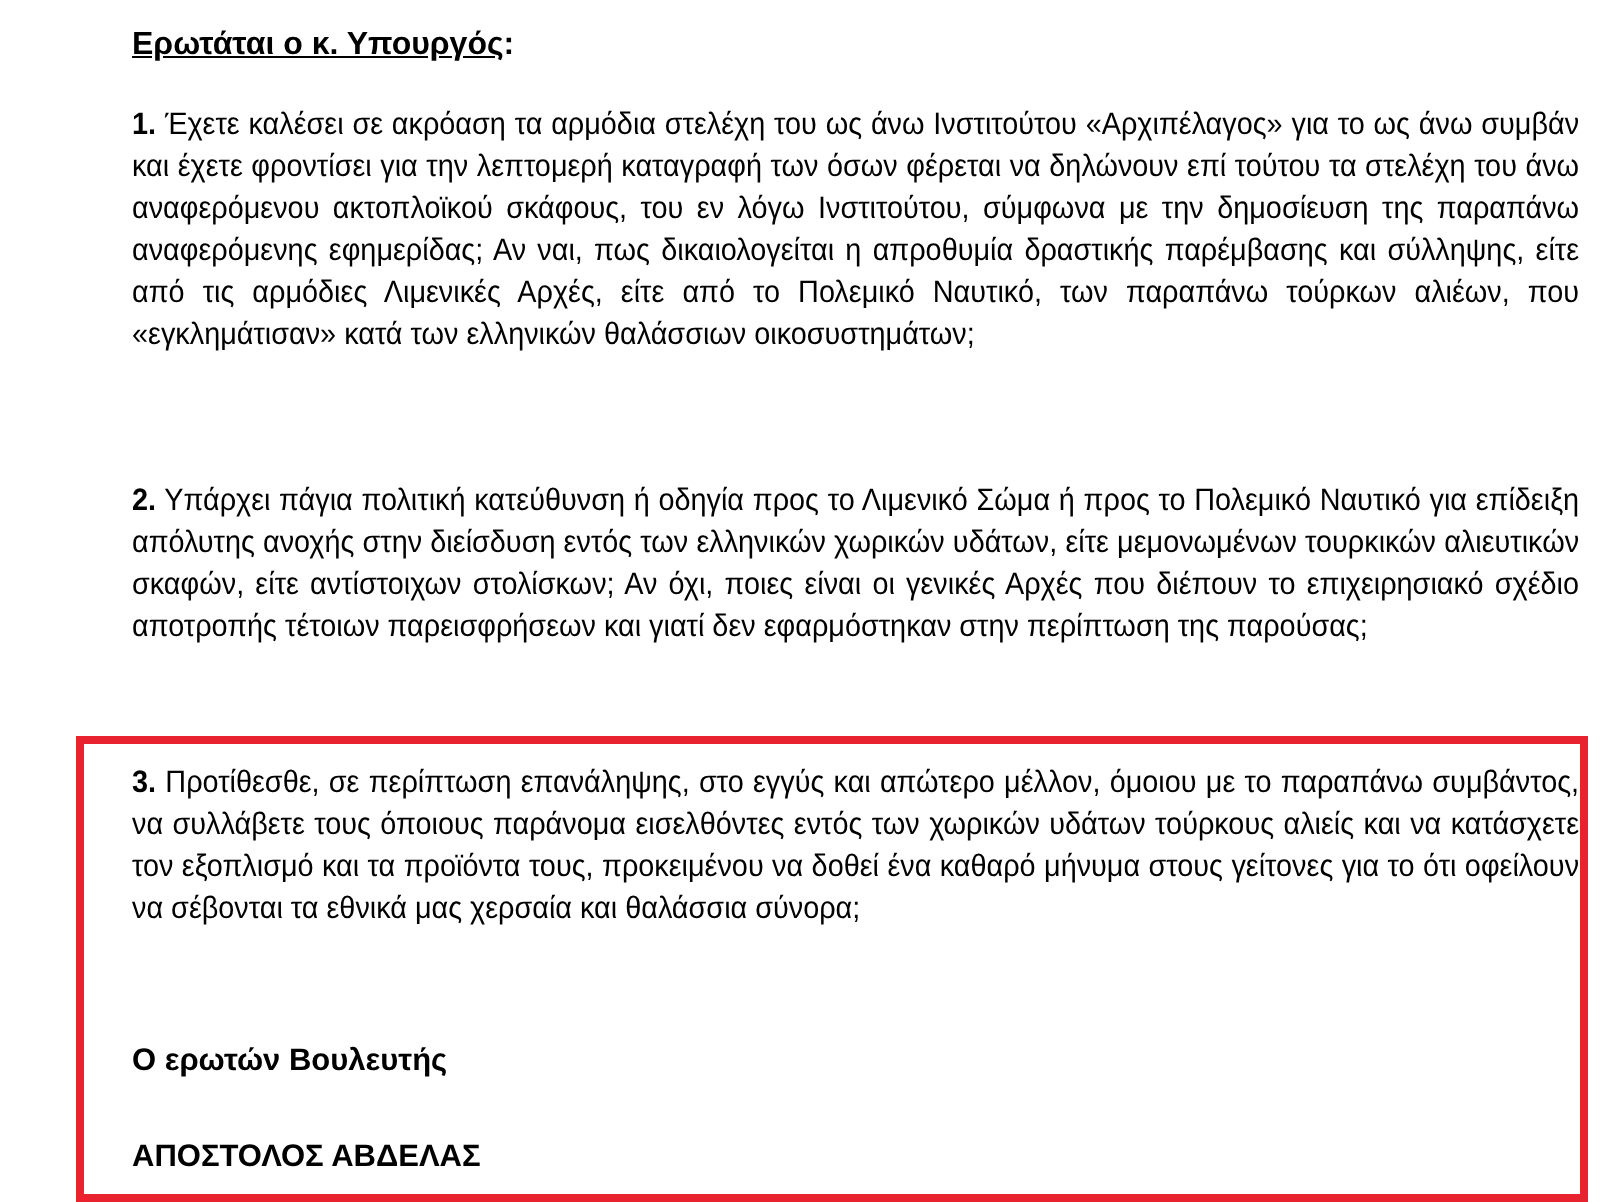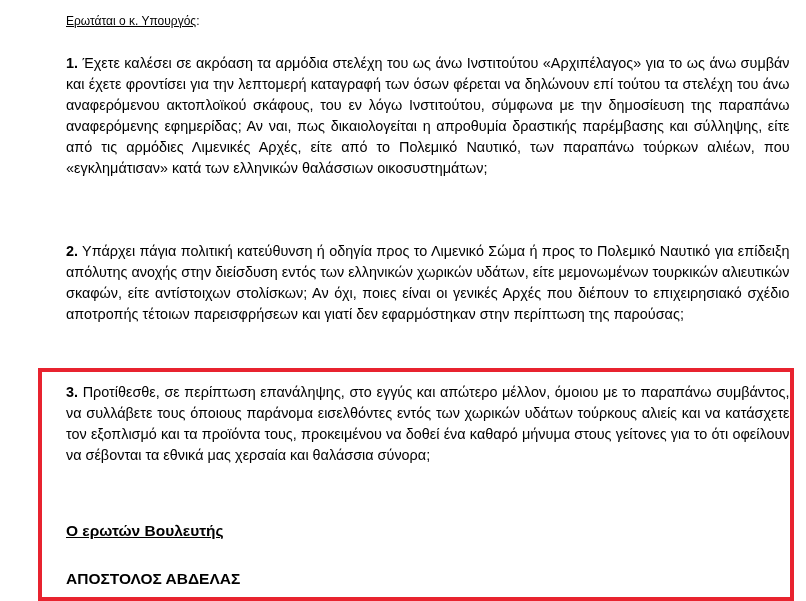--- a/index.html
+++ b/index.html
@@ -1,28 +1,28 @@
 <!DOCTYPE html>
 <html><head>
 <meta charset="utf-8">
 <style>
   html, body { margin: 0; padding: 0; background: #ffffff; }
   body { width: 806px; height: 601px; position: relative; overflow: hidden;
          font-family: "Liberation Sans", sans-serif; color: #000; }
-  .heading { position: absolute; left: 66px; top: 14px; font-size: 12px; font-weight: normal; }
+  .heading { position: absolute; left: 66px; top: 14px; font-size: 16px; font-weight: bold; }
   .heading .u { text-decoration: underline; }
   .para { position: absolute; left: 66px; width: 724px; font-size: 15.5px; line-height: 21px;
           text-align: justify; transform: scaleX(0.93); transform-origin: left top; width: 778px; }
   .para b { font-weight: bold; }
   .p1 { top: 52px; }
   .p2 { top: 240px; }
   .p3 { top: 381px; }
   .redbox { position: absolute; left: 38px; top: 368px; width: 748px; height: 225px;
             border: 4px solid #e8232f; box-sizing: content-box; }
-  .sig-title { position: absolute; left: 66px; top: 522px; font-size: 15.5px; font-weight: bold; text-decoration: underline; }
+  .sig-title { position: absolute; left: 66px; top: 522px; font-size: 15.5px; font-weight: bold; }
   .sig-name { position: absolute; left: 66px; top: 570px; font-size: 15.5px; font-weight: bold; text-align: center; }
 </style>
 </head>
 <body>
 
 <div class="heading"><span class="u">Ερωτάται ο κ. Υπουργός</span><span>:</span></div>
 
 <div class="para p1"><b>1.</b><span> Έχετε καλέσει σε ακρόαση τα αρμόδια στελέχη του ως άνω Ινστιτούτου «Αρχιπέλαγος» για το ως άνω συμβάν και έχετε φροντίσει για την λεπτομερή καταγραφή των όσων φέρεται να δηλώνουν επί τούτου τα στελέχη του άνω αναφερόμενου ακτοπλοϊκού σκάφους, του εν λόγω Ινστιτούτου, σύμφωνα με την δημοσίευση της παραπάνω αναφερόμενης εφημερίδας; Αν ναι, πως δικαιολογείται η απροθυμία δραστικής παρέμβασης και σύλληψης, είτε από τις αρμόδιες Λιμενικές Αρχές, είτε από το Πολεμικό Ναυτικό, των παραπάνω τούρκων αλιέων, που «εγκλημάτισαν» κατά των ελληνικών θαλάσσιων οικοσυστημάτων;</span></div>
 
 <div class="para p2"><b>2.</b><span> Υπάρχει πάγια πολιτική κατεύθυνση ή οδηγία προς το Λιμενικό Σώμα ή προς το Πολεμικό Ναυτικό για επίδειξη απόλυτης ανοχής στην διείσδυση εντός των ελληνικών χωρικών υδάτων, είτε μεμονωμένων τουρκικών αλιευτικών σκαφών, είτε αντίστοιχων στολίσκων; Αν όχι, ποιες είναι οι γενικές Αρχές που διέπουν το επιχειρησιακό σχέδιο αποτροπής τέτοιων παρεισφρήσεων και γιατί δεν εφαρμόστηκαν στην περίπτωση της παρούσας;</span></div>

